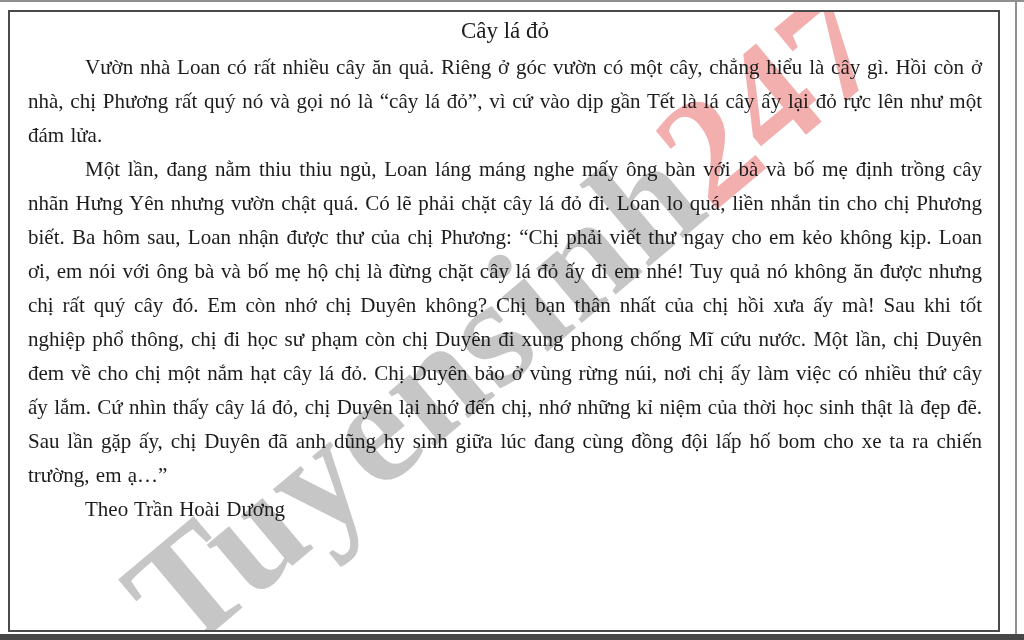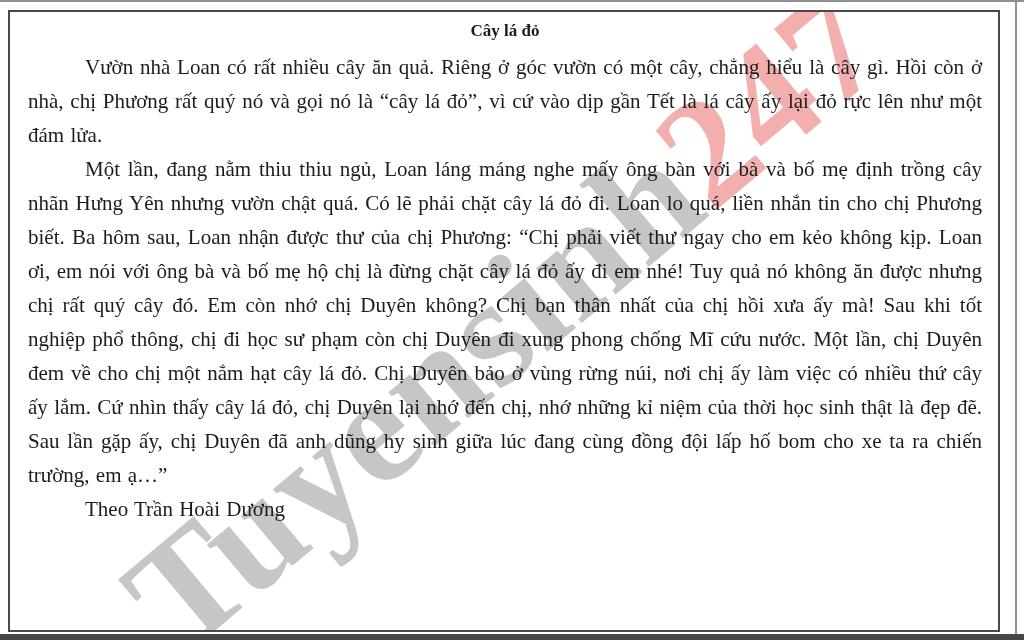--- a/index.html
+++ b/index.html
@@ -55,22 +55,22 @@
     color: var(--watermark-pink, #f2afae);
   }
   .content {
     position: relative;
     z-index: 2;
     padding: 4px 16px 0 18px;
   }
   .doc-title {
     margin: 0 0 4px 0;
     text-align: center;
-    font-size: 17px;
-    font-weight: bold;
+    font-size: 23px;
+    font-weight: normal;
     line-height: 30px;
   }
   .doc-body p {
     margin: 0;
     font-size: 21px;
     line-height: 34px;
     text-align: justify;
     text-indent: 57px;
     word-spacing: 1px;
   }

